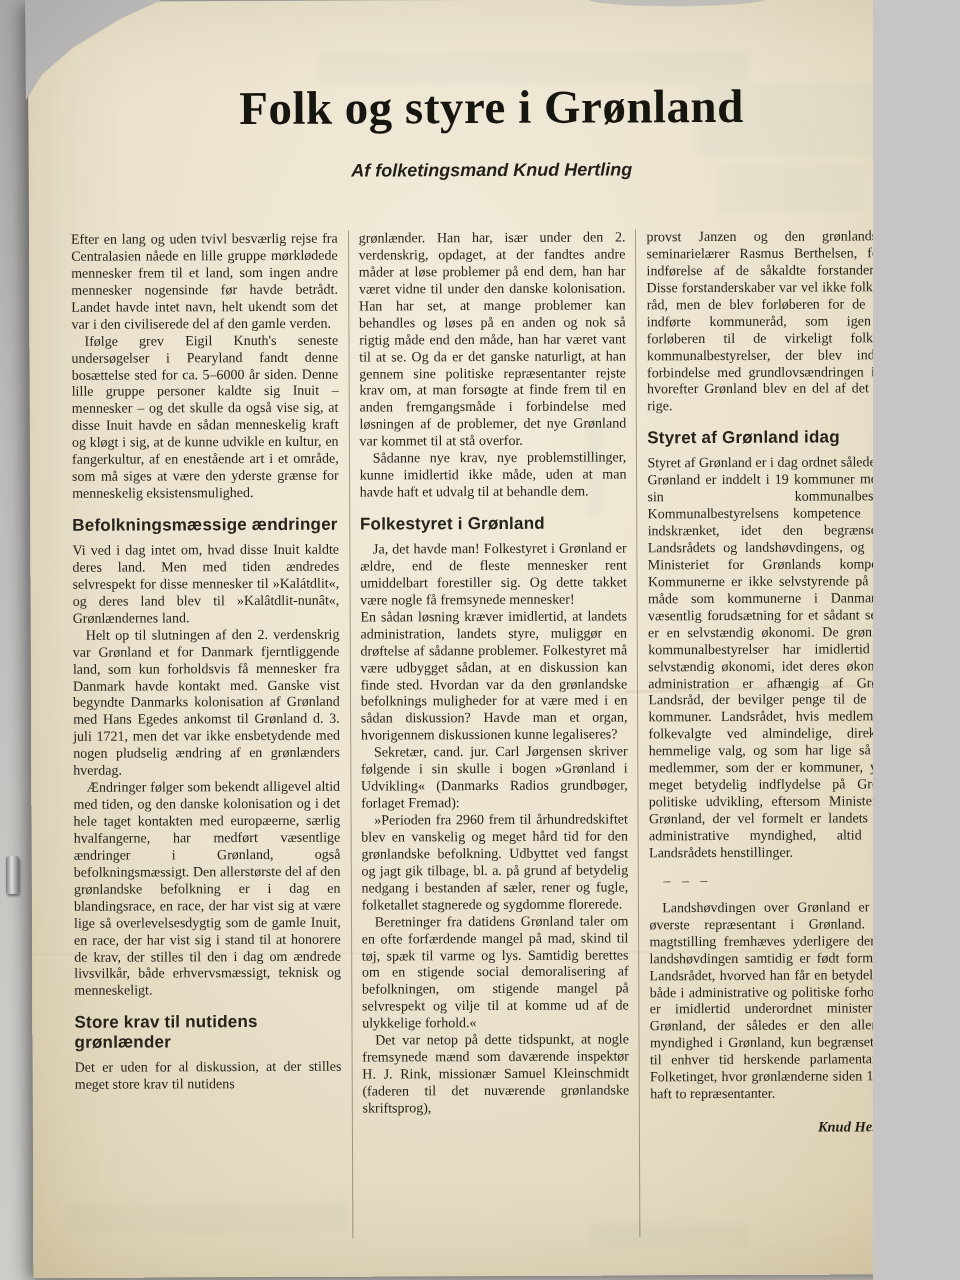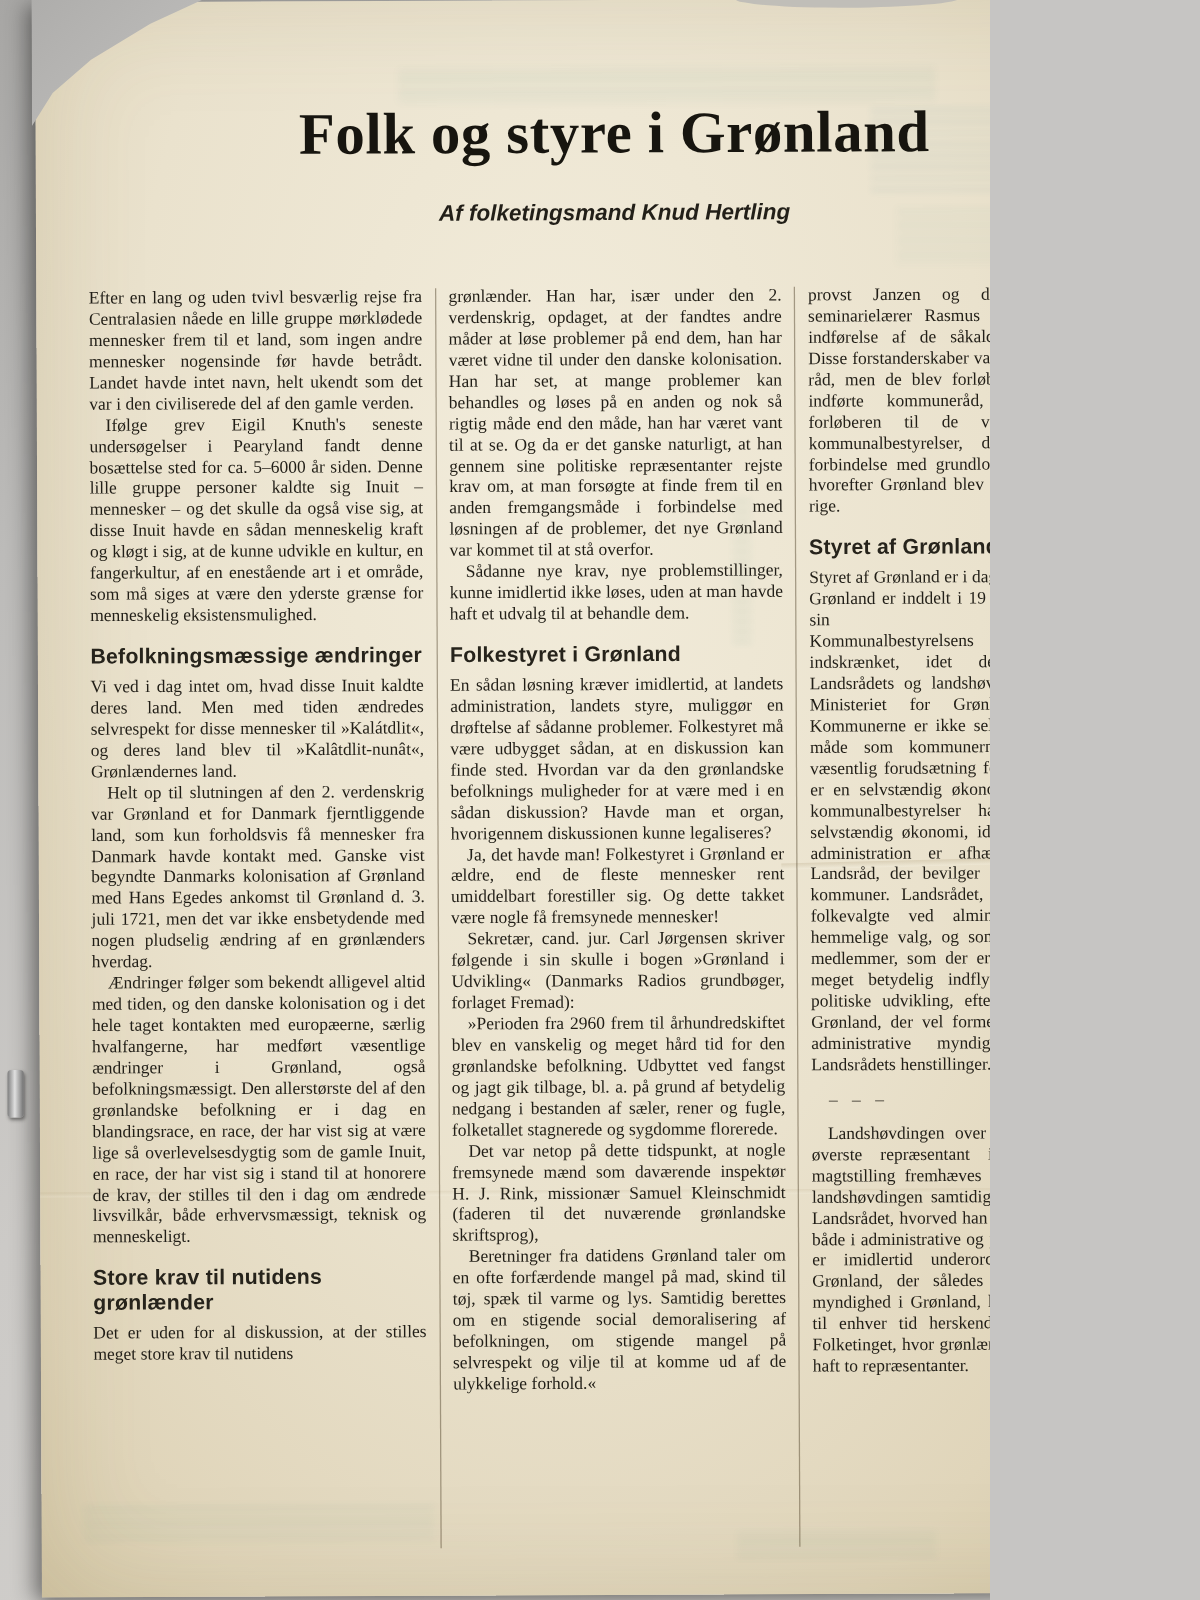--- a/index.html
+++ b/index.html
@@ -2,21 +2,21 @@
 <html lang="da"><head>
 <meta charset="utf-8">
 <style>
   html,body{margin:0;padding:0;}
   body{
     width:960px;height:1280px;overflow:hidden;
     font-family:"Liberation Serif",serif;
     background:#c6c5c3;
   }
   .photo{
-    position:relative;width:792px;height:1280px;overflow:hidden;
+    position:relative;width:873px;height:1280px;overflow:hidden;
     background:linear-gradient(130deg,#a7a6a4 0%,#bcbbb9 20%,#ccCac7 45%,#d6d4d0 100%);
   }
   .paper{
     position:absolute;left:28px;top:2px;width:924px;height:1276px;
     transform:rotate(-0.25deg);transform-origin:top left;
     background:
       radial-gradient(ellipse at 45% 30%, #f2ecdb 0%, #eae2cd 48%, #e0d5ba 78%, #d2c5a2 100%);
     box-shadow:-9px 2px 16px rgba(0,0,0,.30), 0 5px 12px rgba(0,0,0,.25),
       inset 0 0 90px rgba(125,105,60,.17);
   }
@@ -125,28 +125,28 @@
           <p class="body-p indent">Ifølge grev Eigil Knuth's seneste undersøgelser i Pearyland fandt denne bosættelse sted for ca. 5–6000 år siden. Denne lille gruppe personer kaldte sig Inuit – mennesker – og det skulle da også vise sig, at disse Inuit havde en sådan menneskelig kraft og kløgt i sig, at de kunne udvikle en kultur, en fangerkultur, af en enestående art i et område, som må siges at være den yderste grænse for menneskelig eksistensmulighed.</p>
           <h2 class="col-heading">Befolkningsmæssige ændringer</h2>
           <p class="body-p">Vi ved i dag intet om, hvad disse Inuit kaldte deres land. Men med tiden ændredes selvrespekt for disse mennesker til »Kalátdlit«, og deres land blev til »Kalâtdlit-nunât«, Grønlændernes land.</p>
           <p class="body-p indent">Helt op til slutningen af den 2. verdenskrig var Grønland et for Danmark fjerntliggende land, som kun forholdsvis få mennesker fra Danmark havde kontakt med. Ganske vist begyndte Danmarks kolonisation af Grønland med Hans Egedes ankomst til Grønland d. 3. juli 1721, men det var ikke ensbetydende med nogen pludselig ændring af en grønlænders hverdag.</p>
           <p class="body-p indent">Ændringer følger som bekendt alligevel altid med tiden, og den danske kolonisation og i det hele taget kontakten med europæerne, særlig hvalfangerne, har medført væsentlige ændringer i Grønland, også befolkningsmæssigt. Den allerstørste del af den grønlandske befolkning er i dag en blandingsrace, en race, der har vist sig at være lige så overlevelsesdygtig som de gamle Inuit, en race, der har vist sig i stand til at honorere de krav, der stilles til den i dag om ændrede livsvilkår, både erhvervsmæssigt, teknisk og menneskeligt.</p>
           <h2 class="col-heading">Store krav til nutidens grønlænder</h2>
           <p class="body-p">Det er uden for al diskussion, at der stilles meget store krav til nutidens</p>
         </div>
       <div class="col">
           <p class="body-p">grønlænder. Han har, især under den 2. verdenskrig, opdaget, at der fandtes andre måder at løse problemer på end dem, han har været vidne til under den danske kolonisation. Han har set, at mange problemer kan behandles og løses på en anden og nok så rigtig måde end den måde, han har været vant til at se. Og da er det ganske naturligt, at han gennem sine politiske repræsentanter rejste krav om, at man forsøgte at finde frem til en anden fremgangsmåde i forbindelse med løsningen af de problemer, det nye Grønland var kommet til at stå overfor.</p>
-          <p class="body-p indent">Sådanne nye krav, nye problemstillinger, kunne imidlertid ikke løses, uden at man havde haft et udvalg til at behandle dem.</p>
+          <p class="body-p indent">Sådanne nye krav, nye problemstillinger, kunne imidlertid ikke måde, uden at man havde haft et udvalg til at behandle dem.</p>
           <h2 class="col-heading">Folkestyret i Grønland</h2>
+          <p class="body-p indent">Ja, det havde man! Folkestyret i Grønland er ældre, end de fleste mennesker rent umiddelbart forestiller sig. Og dette takket være nogle få fremsynede mennesker!</p>
           <p class="body-p">En sådan løsning kræver imidlertid, at landets administration, landets styre, muliggør en drøftelse af sådanne problemer. Folkestyret må være udbygget sådan, at en diskussion kan finde sted. Hvordan var da den grønlandske befolknings muligheder for at være med i en sådan diskussion? Havde man et organ, hvorigennem diskussionen kunne legaliseres?</p>
-          <p class="body-p indent">Ja, det havde man! Folkestyret i Grønland er ældre, end de fleste mennesker rent umiddelbart forestiller sig. Og dette takket være nogle få fremsynede mennesker!</p>
           <p class="body-p indent">Sekretær, cand. jur. Carl Jørgensen skriver følgende i sin skulle i bogen »Grønland i Udvikling« (Danmarks Radios grundbøger, forlaget Fremad):</p>
           <p class="body-p indent">»Perioden fra 2960 frem til århundredskiftet blev en vanskelig og meget hård tid for den grønlandske befolkning. Udbyttet ved fangst og jagt gik tilbage, bl. a. på grund af betydelig nedgang i bestanden af sæler, rener og fugle, folketallet stagnerede og sygdomme florerede.</p>
+          <p class="body-p indent">Beretninger fra datidens Grønland taler om en ofte forfærdende mangel på mad, skind til tøj, spæk til varme og lys. Samtidig berettes om en stigende social demoralisering af befolkningen, om stigende mangel på selvrespekt og vilje til at komme ud af de ulykkelige forhold.«</p>
           <p class="body-p indent">Det var netop på dette tidspunkt, at nogle fremsynede mænd som daværende inspektør H. J. Rink, missionær Samuel Kleinschmidt (faderen til det nuværende grønlandske skriftsprog),</p>
-          <p class="body-p indent">Beretninger fra datidens Grønland taler om en ofte forfærdende mangel på mad, skind til tøj, spæk til varme og lys. Samtidig berettes om en stigende social demoralisering af befolkningen, om stigende mangel på selvrespekt og vilje til at komme ud af de ulykkelige forhold.«</p>
         </div>
       <div class="col">
           <p class="body-p">provst Janzen og den grønlandskfødte seminarielærer Rasmus Berthelsen, foreslog indførelse af de såkaldte forstanderskaber. Disse forstanderskaber var vel ikke folkevalgte råd, men de blev forløberen for de i 1908 indførte kommuneråd, som igen blev forløberen til de virkeligt folkevalgte kommunalbestyrelser, der blev indført i forbindelse med grundlovsændringen i 1953, hvorefter Grønland blev en del af det danske rige.</p>
           <h2 class="col-heading">Styret af Grønland idag</h2>
           <p class="body-p">Styret af Grønland er i dag ordnet således:</p>
           <p class="body-p">Grønland er inddelt i 19 kommuner med hver sin kommunalbestyrelse. Kommunalbestyrelsens kompetence er ret indskrænket, idet den begrænses af Landsrådets og landshøvdingens, og hermed Ministeriet for Grønlands kompetencer. Kommunerne er ikke selvstyrende på samme måde som kommunerne i Danmark. En væsentlig forudsætning for et sådant selvstyre er en selvstændig økonomi. De grønlandske kommunalbestyrelser har imidlertid ingen selvstændig økonomi, idet deres økonomiske administration er afhængig af Grønlands Landsråd, der bevilger penge til de enkelte kommuner. Landsrådet, hvis medlemmer er folkevalgte ved almindelige, direkte og hemmelige valg, og som har lige så mange medlemmer, som der er kommuner, yder en meget betydelig indflydelse på Grønlands politiske udvikling, eftersom Ministeriet for Grønland, der vel formelt er landets øverste administrative myndighed, altid følger Landsrådets henstillinger.</p>
           <p class="separator">– – –</p>
           <p class="body-p indent">Landshøvdingen over Grønland er statens øverste repræsentant i Grønland. Denne magtstilling fremhæves yderligere derved, at landshøvdingen samtidig er født formand for Landsrådet, hvorved han får en betydelig magt både i administrative og politiske forhold. Han er imidlertid underordnet ministeren for Grønland, der således er den allerøverste myndighed i Grønland, kun begrænset af den til enhver tid herskende parlamentarisme i Folketinget, hvor grønlænderne siden 1953 har haft to repræsentanter.</p>
           <p class="signature">Knud Hertling.</p>
         </div>

